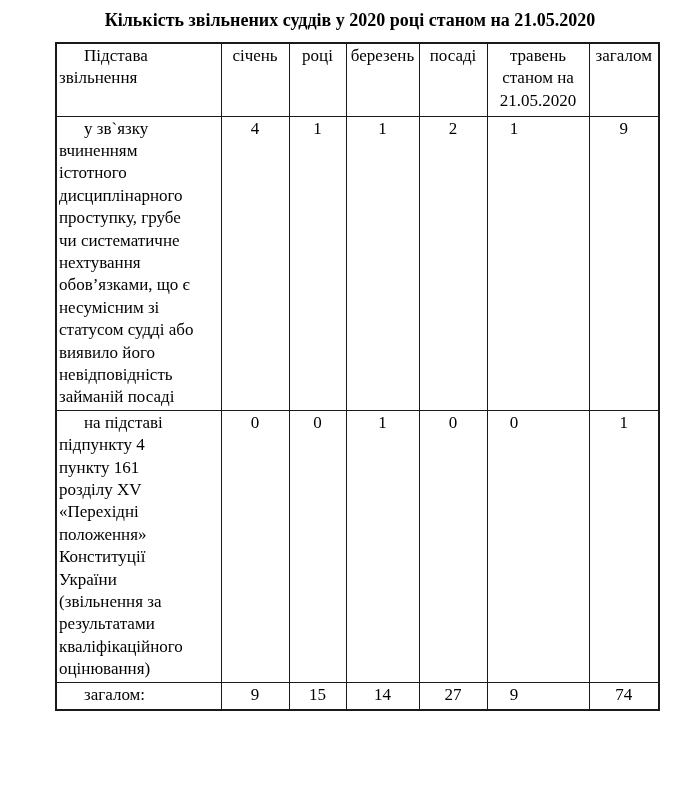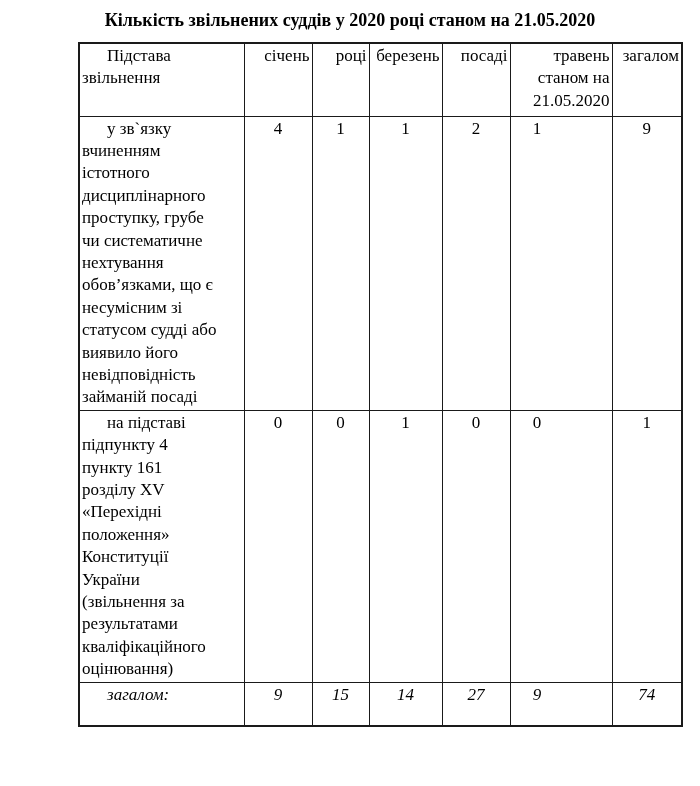--- a/index.html
+++ b/index.html
@@ -14,21 +14,21 @@
     margin: 8px;
     padding-top: 2px;
     text-align: center;
     font-size: 18px;
     font-weight: bold;
     line-height: 21px;
     letter-spacing: 0px;
   }
   table.judges {
     position: absolute;
-    left: 78px;
+    left: 55px;
     top: 42px;
     width: 603px;
     border-collapse: collapse;
     table-layout: fixed;
     border: 2px solid #1a1a1a;
   }
   table.judges th,
   table.judges td {
     border: 1px solid #1a1a1a;
     vertical-align: top;
@@ -39,31 +39,31 @@
     overflow: hidden;
   }
   
   .reason {
     text-align: left;
     text-indent: 25px;
     white-space: pre-line;
     padding-left: 2px;
   }
   th.month {
-    text-align: right;
+    text-align: center;
     white-space: pre-line;
     padding-left: 4px;
   }
   td.num { text-align: center; }
   td.num.may { padding-right: 50px; }  
   tr.row-header { height: 73px; }
   tr.row-1 { height: 72px; }
   tr.row-2 { height: 292px; }
   tr.row-3 { height: 271px; font-family: Liberation Serif, serif; }
-  tr.row-total { height: 44px; font-style: italic; }
+  tr.row-total { height: 28px; }
 </style>
 </head>
 <body>
 
 <h1 class="doc-title">Кількість звільнених суддів у 2020 році станом на 21.05.2020</h1>
 
 <table class="judges">
   <colgroup>
     <col style="width:165px">
     <col style="width:68px">

